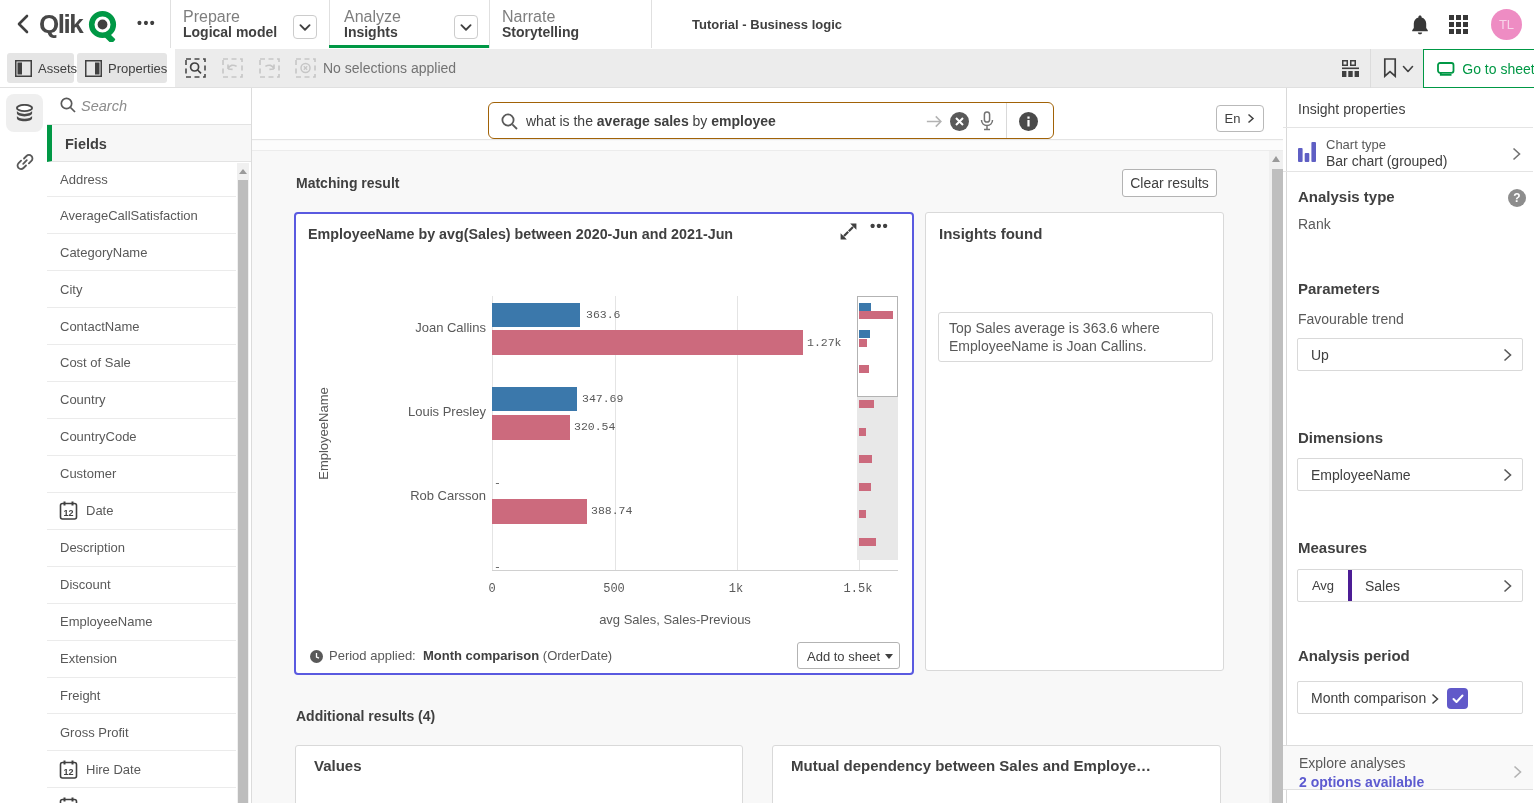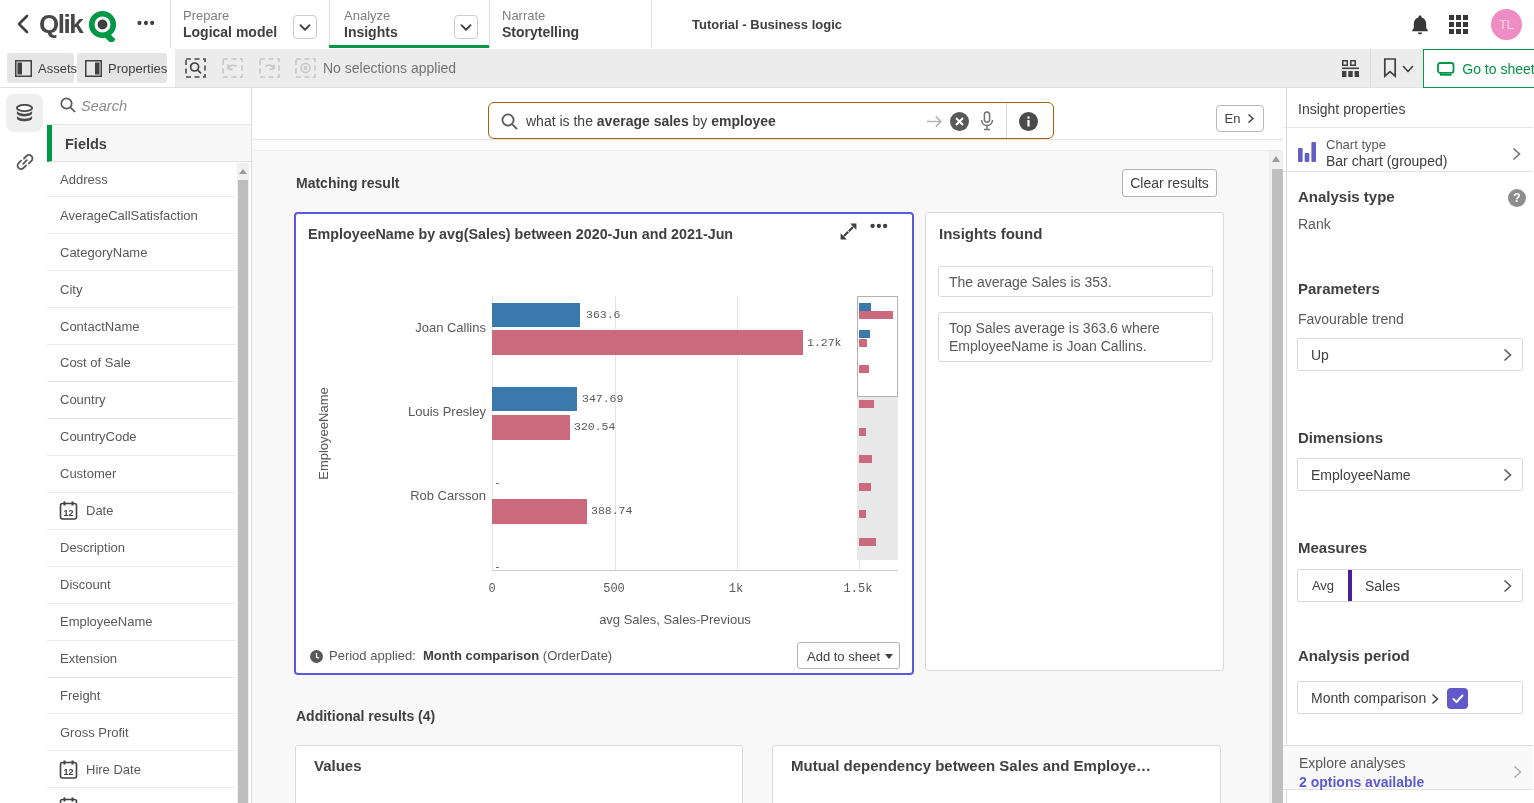--- a/index.html
+++ b/index.html
@@ -4,21 +4,21 @@
 <style>
 * { margin:0; padding:0; box-sizing:border-box; }
 html,body { width:1534px; height:803px; overflow:hidden; font-family:"Liberation Sans",sans-serif; background:#fff; color:#404040; }
 .abs { position:absolute; }
 svg { display:block; }
 
 
 #header { position:absolute; left:0; top:0; width:1534px; height:49px; background:#fff; }
 .hdiv { position:absolute; top:0; width:1px; height:48px; background:#e0e0e0; }
 .tab { position:absolute; top:0; height:48px; }
-.tab .t1 { font-size:13px; color:#7e7e7e; position:absolute; top:8px; left:0; }
+.tab .t1 { font-size:16px; color:#7e7e7e; position:absolute; top:8px; left:0; }
 .tab .t2 { font-size:14px; font-weight:bold; color:#404040; position:absolute; top:24px; left:0; }
 .ddbtn { position:absolute; width:24px; height:24px; border:1px solid #ccc; border-radius:4px; background:#fff; top:15px; }
 .greenline { position:absolute; left:329px; top:45px; width:160px; height:3px; background:#009845; }
 #apptitle { position:absolute; top:17px; left:0; width:1534px; text-align:center; font-size:13px; font-weight:bold; color:#404040; }
 
 
 #toolbar { position:absolute; left:0; top:49px; width:1534px; height:39px; background:#ececec; border-bottom:1px solid #e0e0e0; }
 #toolbar-left { position:absolute; left:0; top:0; width:175px; height:38px; background:#fff; }
 .tbtn { position:absolute; top:4px; height:30px; background:#e5e5e5; border-radius:3px; font-size:13px; color:#404040; display:flex; align-items:center; gap:6px; padding:0 8px; }
 .tbtn svg { flex:none; }
@@ -424,21 +424,20 @@
       </svg>
       <div style="position:absolute;left:33px;top:434px;font-size:13px;color:#595959;">Period applied:&nbsp; <b style="color:#404040;">Month comparison</b> (OrderDate)</div>
       <div style="position:absolute;left:501px;top:428px;width:103px;height:27px;border:1px solid #b3b3b3;border-radius:3px;background:#fff;font-size:13px;color:#404040;">
         <span style="position:absolute;left:9px;top:6px;">Add to sheet</span>
         <div style="position:absolute;left:87px;top:11px;width:0;height:0;border-left:4.5px solid transparent;border-right:4.5px solid transparent;border-top:5.5px solid #404040;"></div>
       </div>
     </div>
 
   <div id="insights">
     <div style="position:absolute;left:13px;top:12px;font-size:15px;font-weight:bold;color:#404040;">Insights found</div>
-    <div class="ibox" style="top:53px;height:31px;">The average Sales is 353.</div>
     <div class="ibox" style="top:99px;height:50px;">Top Sales average is 363.6 where EmployeeName is Joan Callins.</div>
   </div>
 
   <div id="addres" class="h2">Additional results (4)</div>
   <div class="rescard" style="left:43px;width:448px;">
       <span>Values</span>
     </div>
   <div class="rescard" style="left:520px;width:449px;">
       <span>Mutual dependency between Sales and Employe…</span>
     </div>

